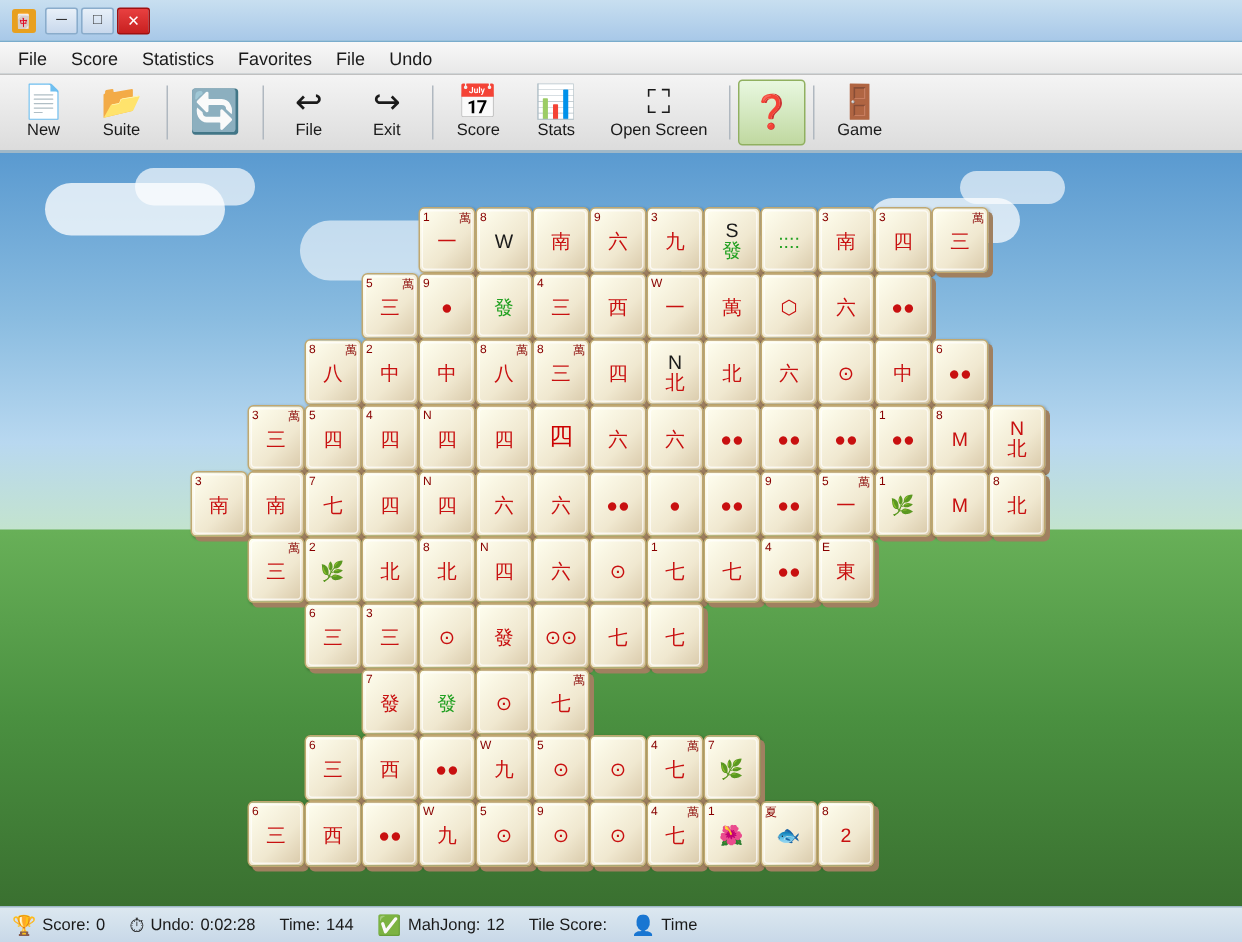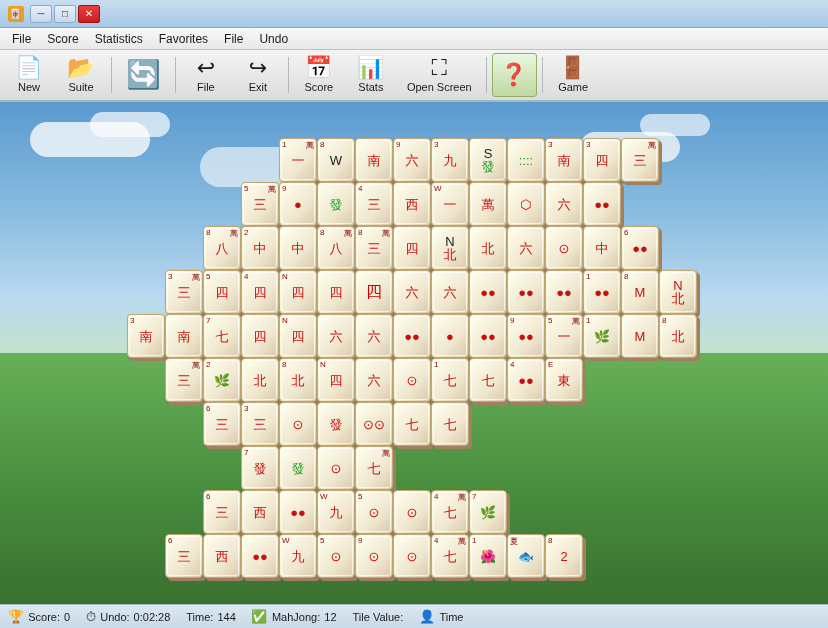--- a/index.html
+++ b/index.html
@@ -842,19 +842,19 @@
   <div class="status-item">
     <span>Time:</span>
     <span>144</span>
   </div>
   <div class="status-item">
     <span class="status-icon">✅</span>
     <span>MahJong:</span>
     <span>12</span>
   </div>
   <div class="status-item">
-    <span>Tile Value:</span>
+    <span>Tile Score:</span>
   </div>
   <div class="status-item">
     <span class="status-icon">👤</span>
     <span>Time</span>
   </div>
 </div>
 
 </body></html>

